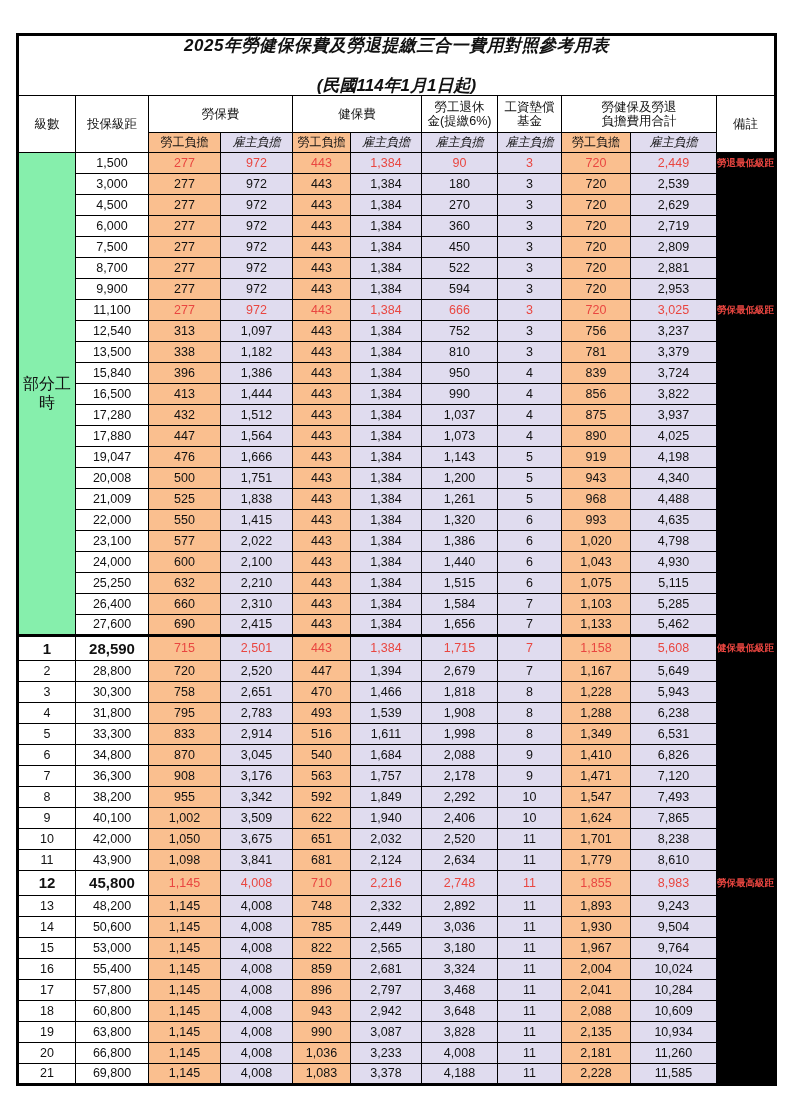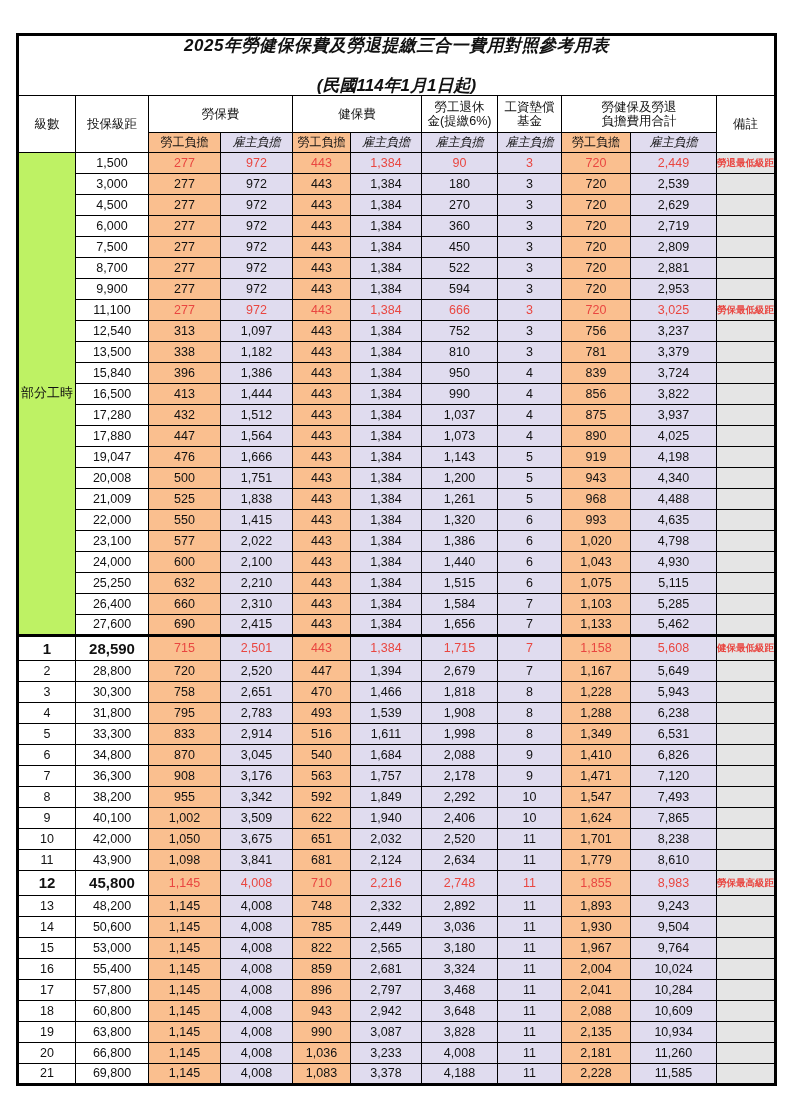--- a/index.html
+++ b/index.html
@@ -30,22 +30,22 @@
   tr.hA th{height:36px;font-size:12.5px;font-weight:normal;white-space:pre-line;background:#fff;}
   tr.hB th{height:19px;font-size:12px;font-weight:normal;}
   tr.hB th.emp{background:var(--emp-bg);}
   tr.hB th.er{background:var(--er-bg);font-style:italic;}
   tr.data{height:21px;}
   tr.em-row{height:25px;}
   td.level,td.bracket{font-size:12.5px;background:#fff;}
   td.num{font-size:12.5px;}
   td.emp{background:var(--emp-bg);}
   td.er{background:var(--er-bg);}
-  td.part-time{font-size:13px;background:#bef264;}
-  td.note-cell{font-size:9.5px;font-weight:bold;color:var(--red);background:#e5e5e5;margin-top:32px;}
+  td.part-time{font-size:16px;background:#86efac;}
+  td.note-cell{font-size:9.5px;font-weight:bold;color:var(--red);background:#000000;margin-top:32px;}
   tr.red-row td.num{color:var(--red);}
   tr.em-row td.level,tr.em-row td.bracket{font-size:15px;font-weight:bold;}
   tr.section-start td{border-top:3px solid var(--ink);}
 </style>
 </head>
 <body>
 
 <table class="fee-table">
   <colgroup>
     <col style="width:58px">

